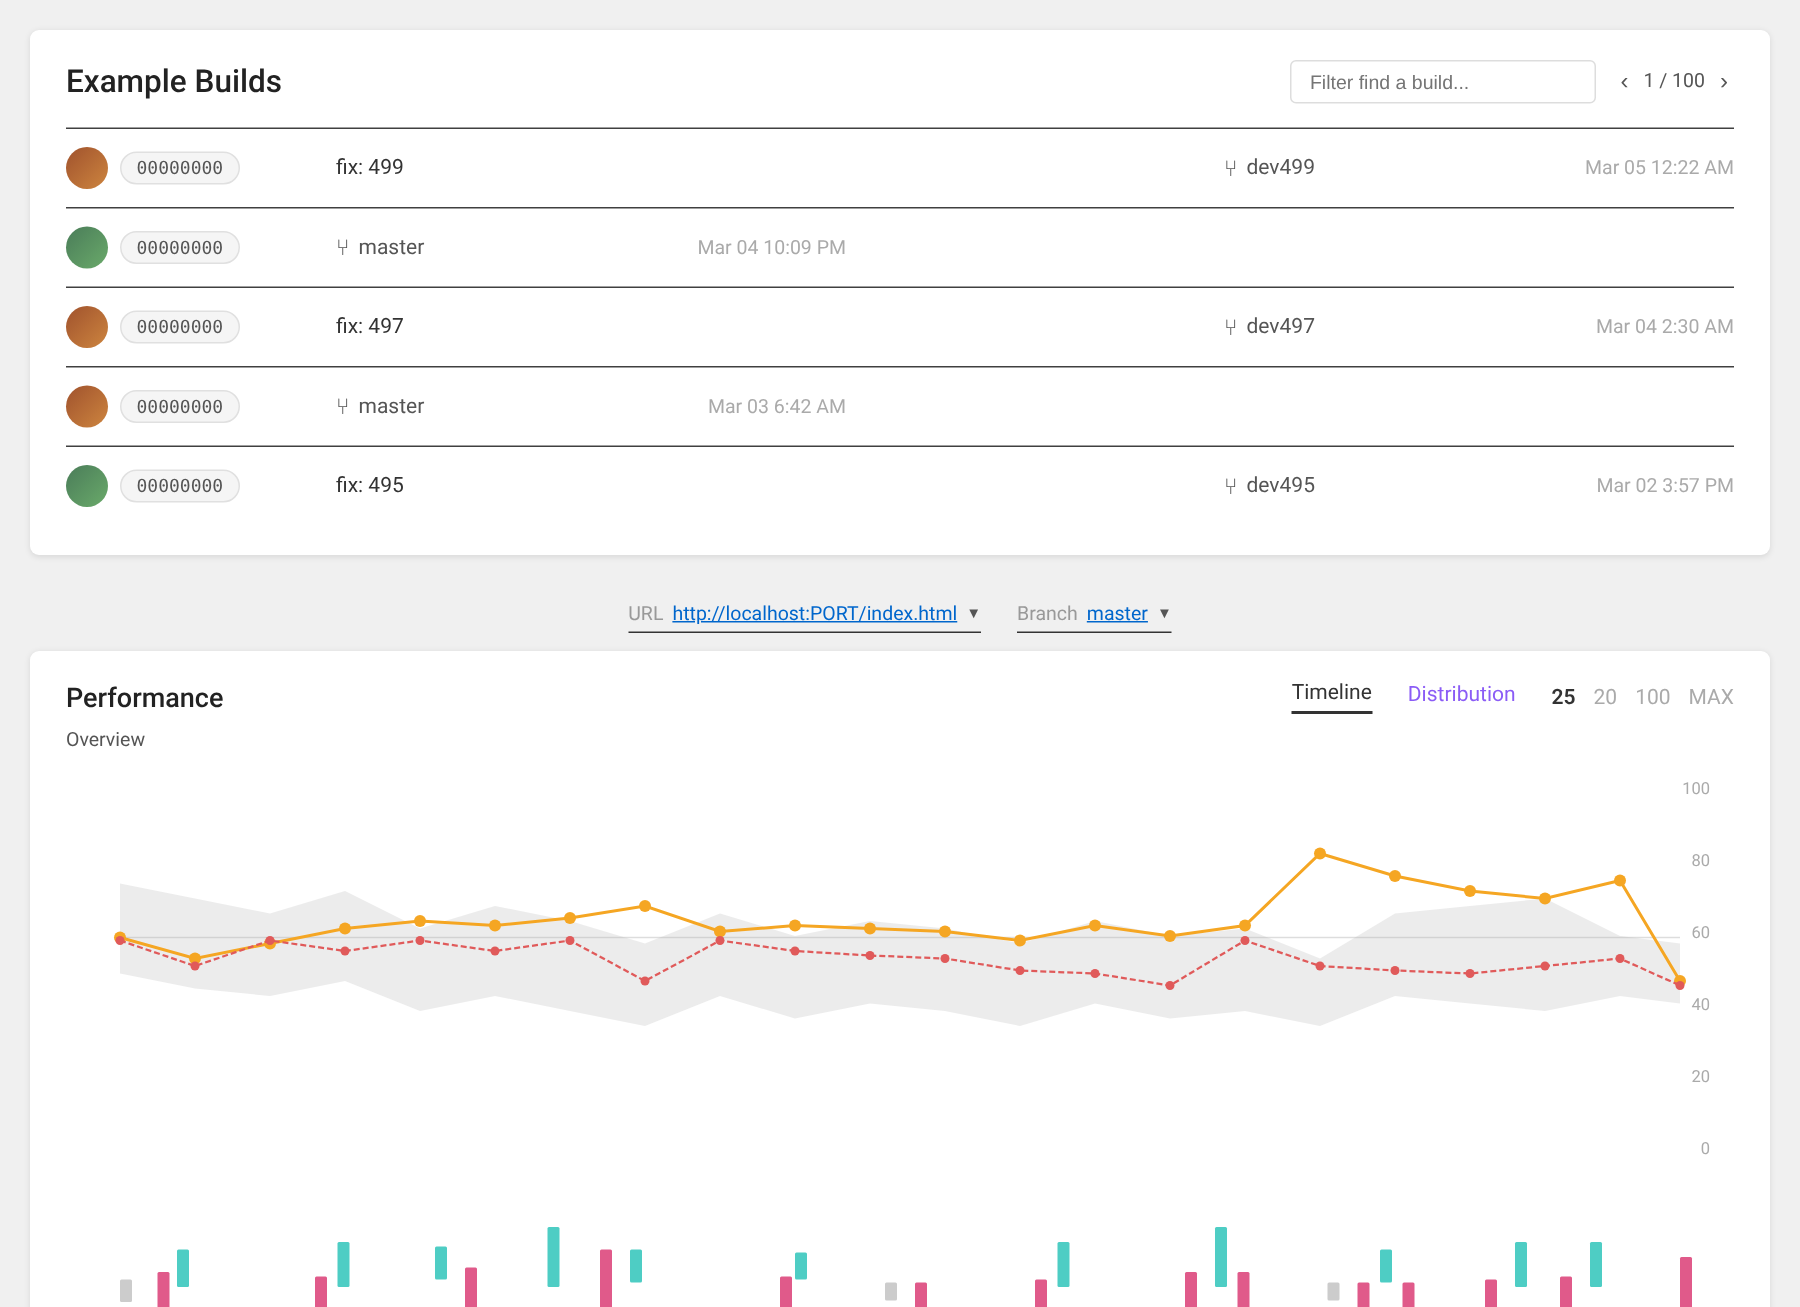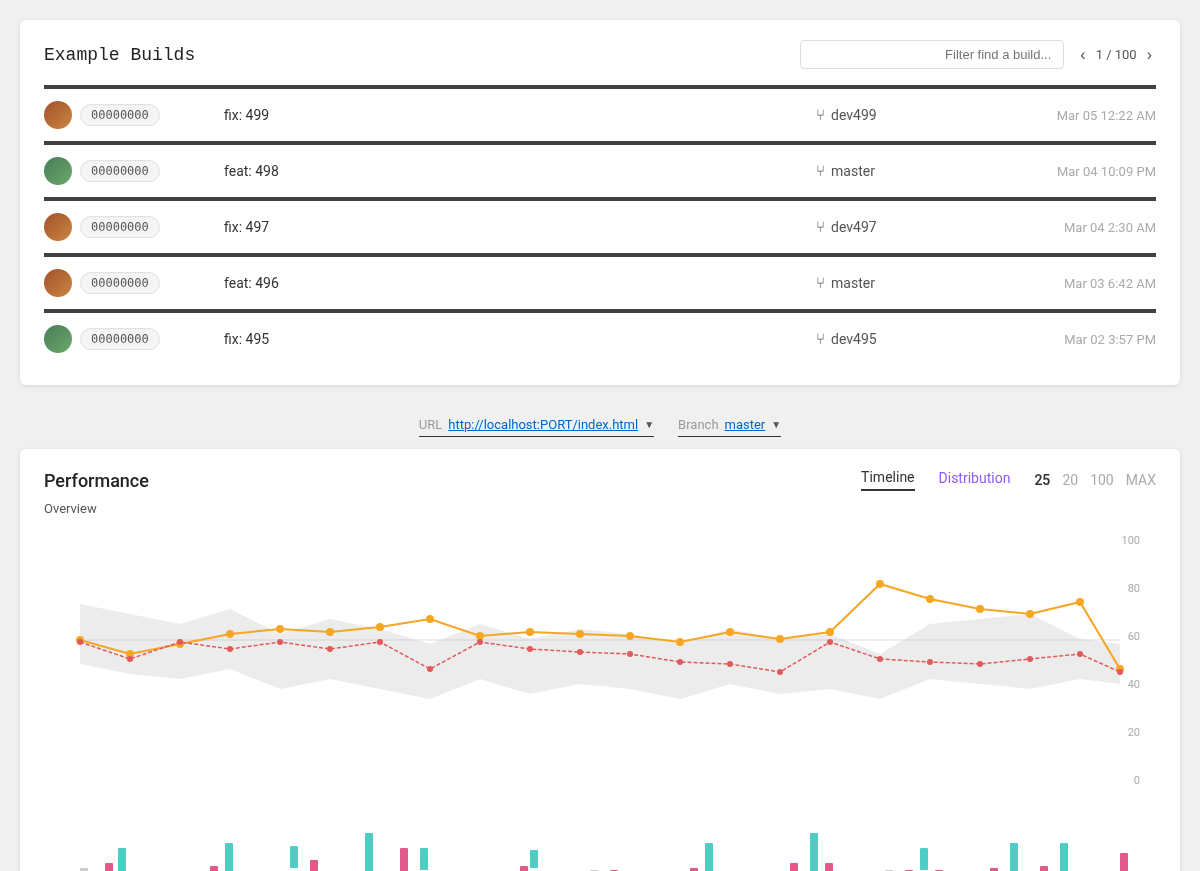--- a/index.html
+++ b/index.html
@@ -17,60 +17,58 @@
       padding: 20px 24px;
     }
     
     .builds-header {
       display: flex;
       align-items: center;
       justify-content: space-between;
       margin-bottom: 16px;
     }
     .builds-title {
-      font-size: 18px;
+      font-size: 21px;
       font-weight: 500;
       color: #222;
-      font-family: Liberation Mono, monospace;
     }
     .builds-controls {
       display: flex;
       align-items: center;
       gap: 12px;
     }
     .filter-input {
       border: 1px solid #ddd;
       border-radius: 4px;
       padding: 6px 12px;
       font-size: 13px;
       color: #999;
-      width: 264px;
+      width: 204px;
       outline: none;
-      text-align: right;
     }
     .pagination {
       display: flex;
       align-items: center;
       gap: 6px;
       font-size: 13px;
       color: #555;
     }
     .pagination button {
       background: none;
       border: none;
       cursor: pointer;
       font-size: 16px;
       color: #555;
       padding: 2px 4px;
     }
     .build-row {
       display: flex;
       align-items: center;
       padding: 12px 0;
-      border-top: 4px solid #404040;
+      border-top: 1px solid #404040;
       gap: 0;
     }
     .build-id-wrap {
       display: flex;
       align-items: center;
       gap: 8px;
       min-width: 180px;
     }
     .avatar {
       width: 28px;
@@ -237,21 +235,20 @@
       </div>
       <div class="build-date">Mar 05 12:22 AM</div>
     </div>
       <div class="build-row">
       <div class="build-id-wrap">
         <div class="avatar avatar-2" style="display: flex; align-items: center; justify-content: center; font-size: 10px; color: rgb(255, 255, 255); font-weight: bold;">
           
         </div>
         <span class="build-id-badge">00000000</span>
       </div>
-      <div class="build-label">feat: 498</div>
       <div class="build-branch">
         <span class="branch-icon">⑂</span>
         <span>master</span>
       </div>
       <div class="build-date">Mar 04 10:09 PM</div>
     </div>
       <div class="build-row">
       <div class="build-id-wrap">
         <div class="avatar avatar-3" style="display: flex; align-items: center; justify-content: center; font-size: 10px; color: rgb(255, 255, 255); font-weight: bold;">
           
@@ -265,21 +262,20 @@
       </div>
       <div class="build-date">Mar 04 2:30 AM</div>
     </div>
       <div class="build-row">
       <div class="build-id-wrap">
         <div class="avatar avatar-4" style="display: flex; align-items: center; justify-content: center; font-size: 10px; color: rgb(255, 255, 255); font-weight: bold;">
           
         </div>
         <span class="build-id-badge">00000000</span>
       </div>
-      <div class="build-label">feat: 496</div>
       <div class="build-branch">
         <span class="branch-icon">⑂</span>
         <span>master</span>
       </div>
       <div class="build-date">Mar 03 6:42 AM</div>
     </div>
       <div class="build-row">
       <div class="build-id-wrap">
         <div class="avatar avatar-5" style="display: flex; align-items: center; justify-content: center; font-size: 10px; color: rgb(255, 255, 255); font-weight: bold;">
           

